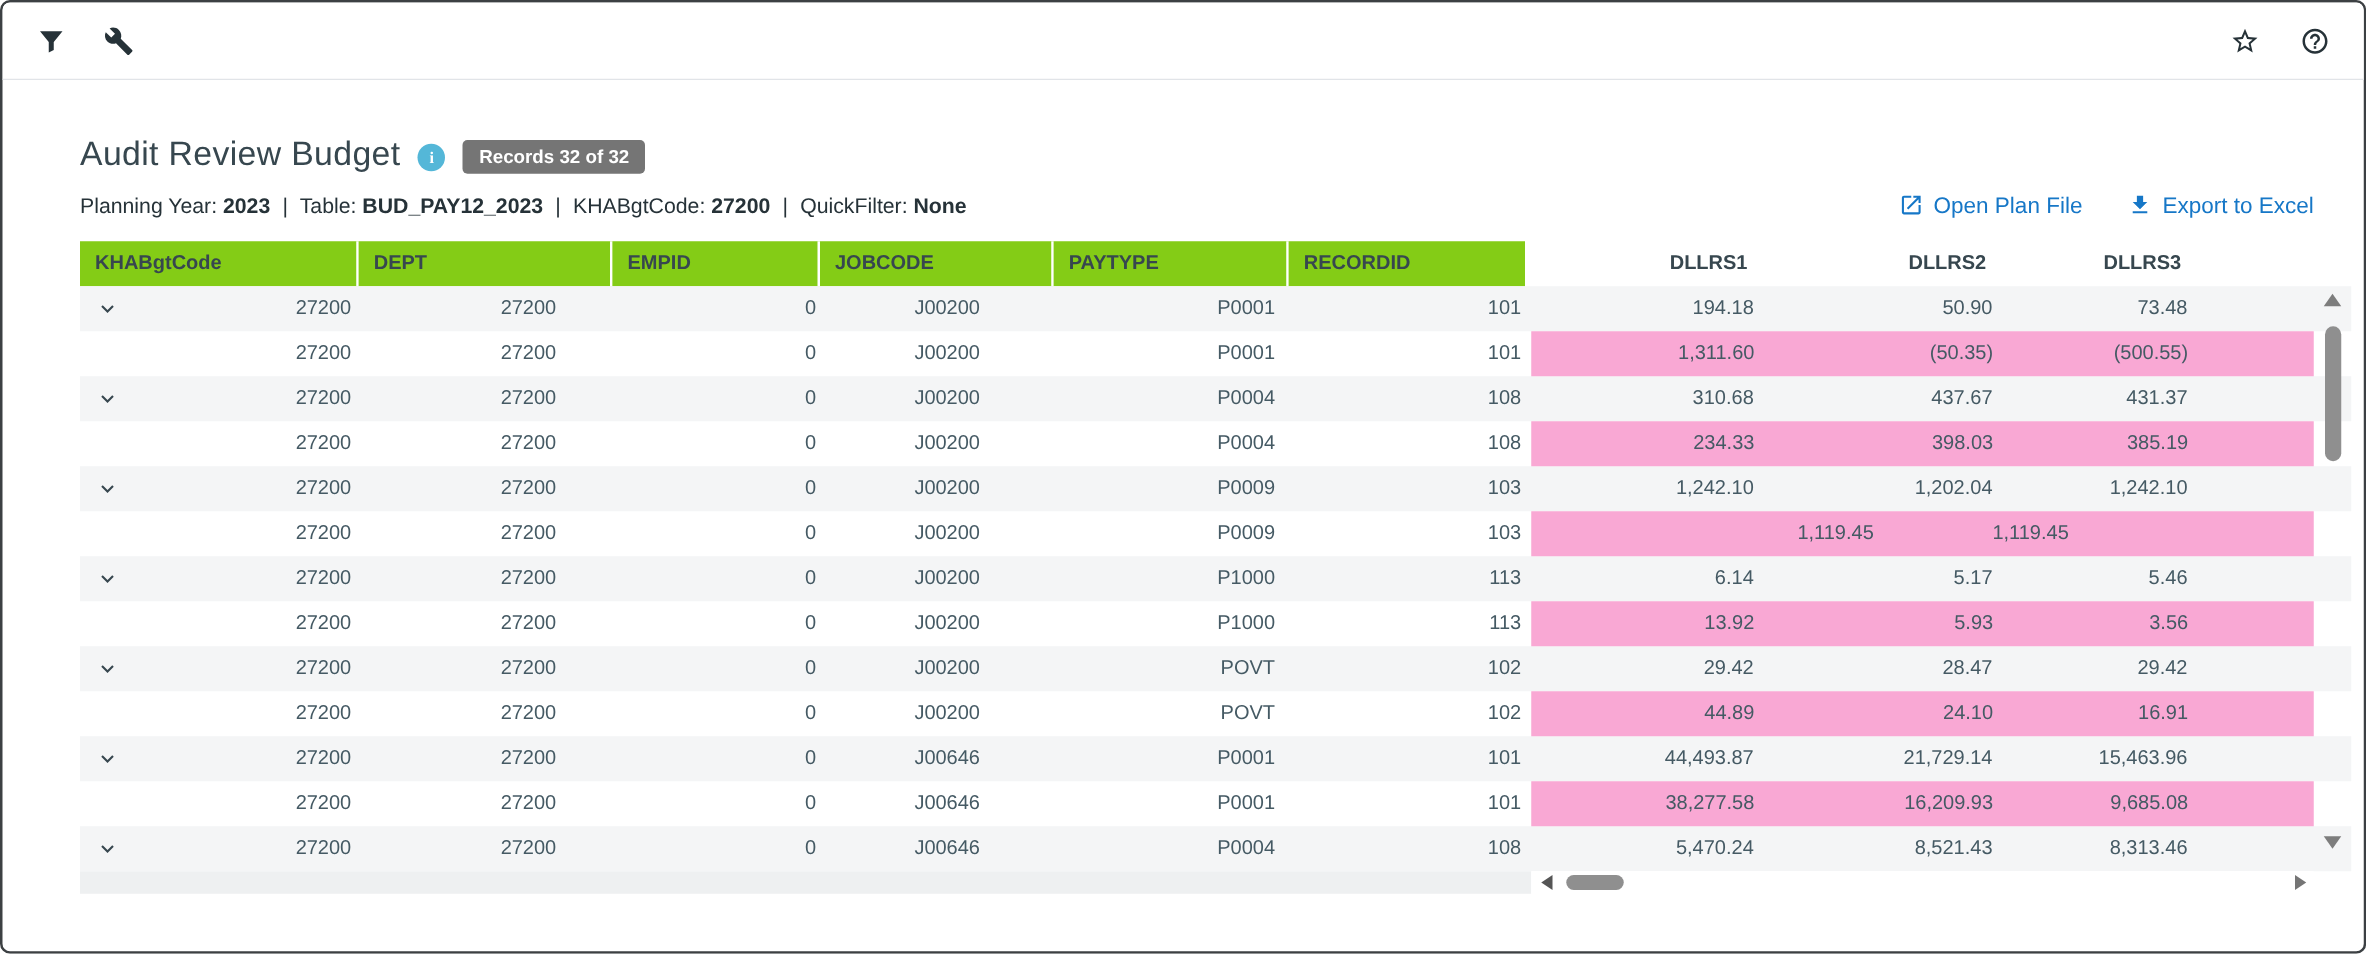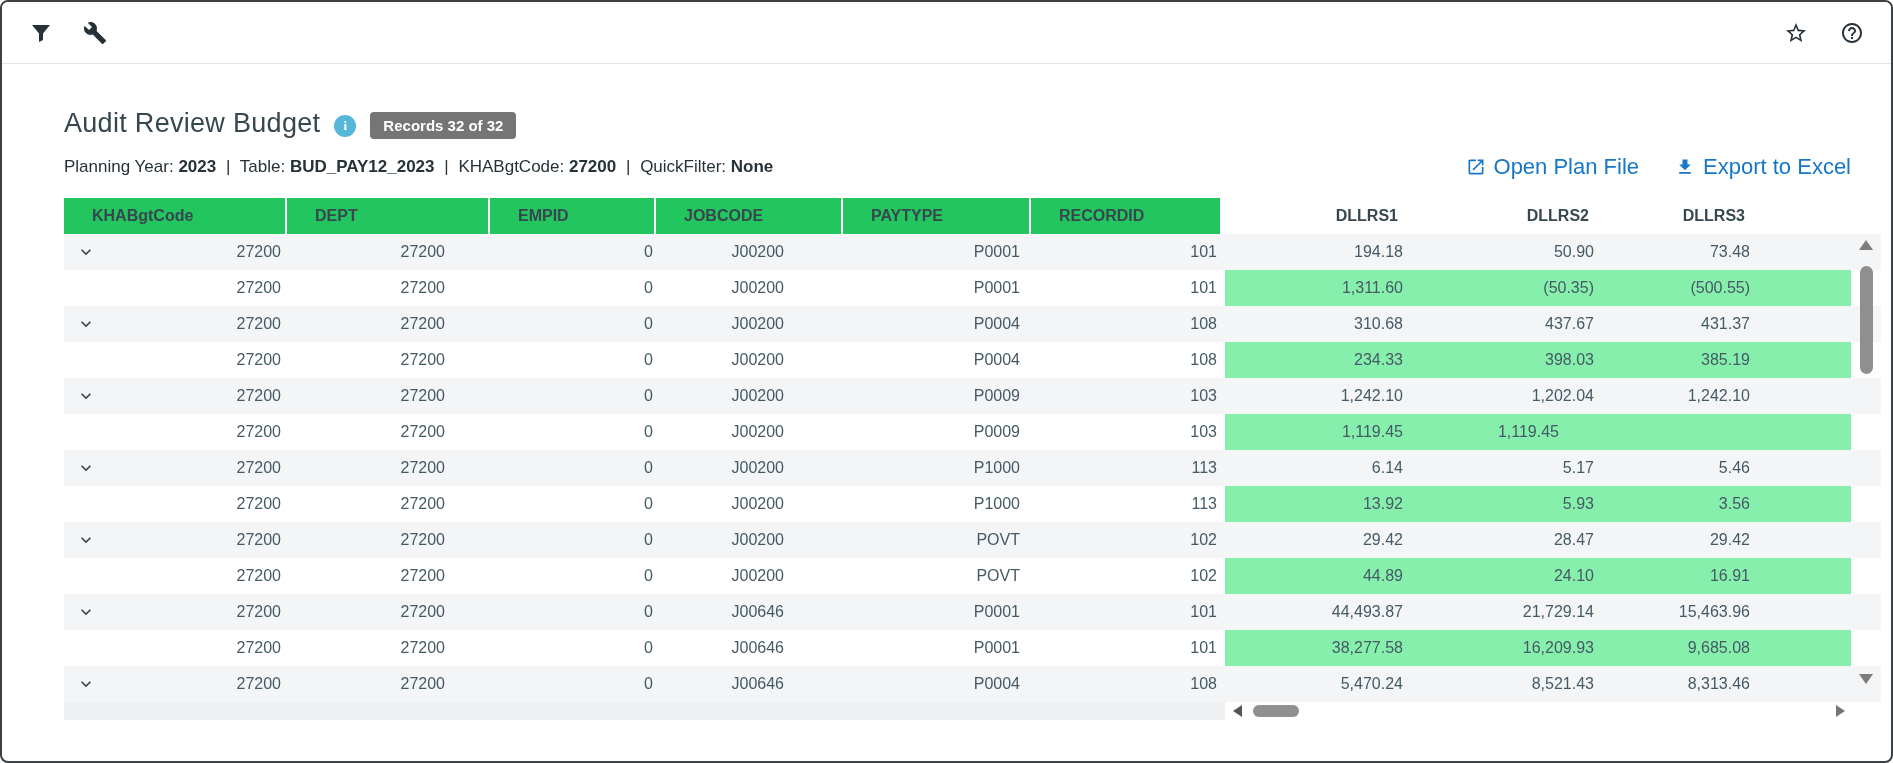--- a/index.html
+++ b/index.html
@@ -21,38 +21,38 @@
   .page-title{font-size:27px;font-weight:400;color:#37474f;margin:0;letter-spacing:.3px;}
   .info-icon{width:22px;height:22px;border-radius:50%;background:#54b7d8;color:#fff;
     font-size:13px;font-weight:bold;display:flex;align-items:center;justify-content:center;
     margin-top:6px;cursor:pointer;font-family:"Liberation Serif",serif;}
   .records-badge{background:#757575;color:#fff;font-size:15px;font-weight:bold;
     padding:5px 13px;border-radius:4px;margin-top:4px;}
   .meta-row{display:flex;align-items:center;font-size:17px;color:#263238;padding-right:40px;}
   .meta-row b{font-weight:bold;}
   .sep{margin:0 5px;}
   .actions{margin-left:auto;display:flex;gap:36px;}
-  .action-link{display:flex;align-items:center;gap:8px;color:#1677c7;font-size:22px;text-decoration:none;cursor:pointer;}
+  .action-link{display:flex;align-items:flex-start;gap:8px;color:#1677c7;font-size:18px;text-decoration:none;cursor:pointer;}
   .action-link svg{width:20px;height:20px;fill:#1677c7;}
   
   .grid{margin-top:18px;position:relative;width:1817px;}
   .hdr{display:flex;height:36px;line-height:36px;font-weight:bold;font-size:16px;color:#37474f;}
-  .ph{background:#22c55e;border-right:2px solid #fff;padding-left:28px;box-sizing:border-box;}
+  .ph{background:#84cc16;border-right:2px solid #fff;padding-left:12px;box-sizing:border-box;}
   .ph:nth-child(6){border-right:none;}
   .vh{text-align:right;box-sizing:border-box;}
   .w0{width:223px;} .w1{width:203px;} .w2{width:166px;} .w3{width:187px;} .w4{width:188px;} .w5{width:189px;}
   .v0{width:178px;} .v1{width:191px;} .v2{width:156px;} .vsp{width:100px;}
   .gut{width:30px;}
   
   .tbody{position:relative;}
   .row{display:flex;height:36px;line-height:36px;font-size:16px;color:#455a64;cursor:default;}
   .pins{display:flex;width:1161px;}
   .vals{display:flex;width:626px;}
   .r-even{background:#f4f5f6;}
-  .r-highlight .vals{background:#86efac;}
+  .r-highlight .vals{background:#f9a8d4;justify-content:center;}
   .cell{box-sizing:border-box;text-align:right;}
   .c0{width:223px;display:flex;align-items:center;justify-content:space-between;padding:0 6px 0 12px;}
   .c1{width:188px;padding-right:30px;}
   .c2{width:186px;padding-right:8px;}
   .c3{width:187px;padding-right:64px;}
   .c4{width:188px;padding-right:16px;}
   .c5{width:189px;padding-right:8px;}
   .vc{box-sizing:border-box;text-align:right;}
   .chev{width:20px;height:20px;display:flex;align-items:center;cursor:pointer;}
   .chev svg{width:20px;height:20px;fill:#37474f;}

